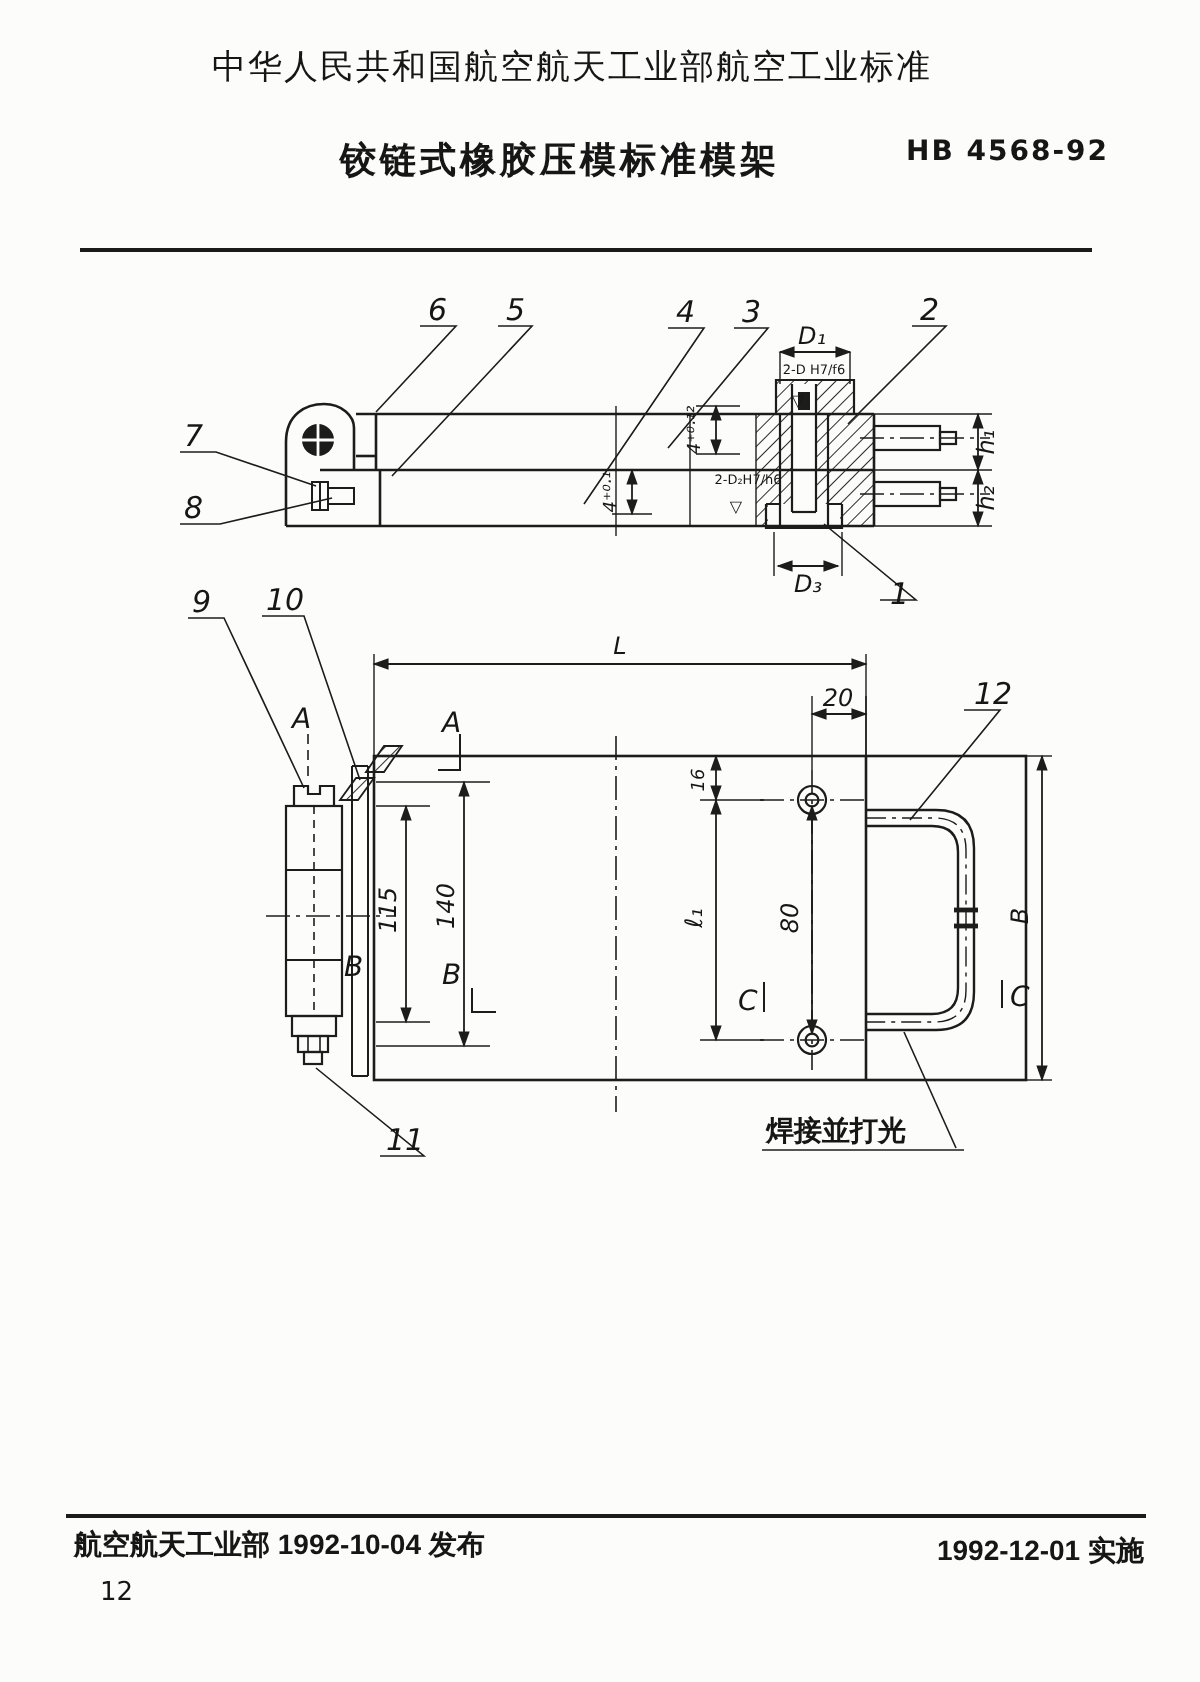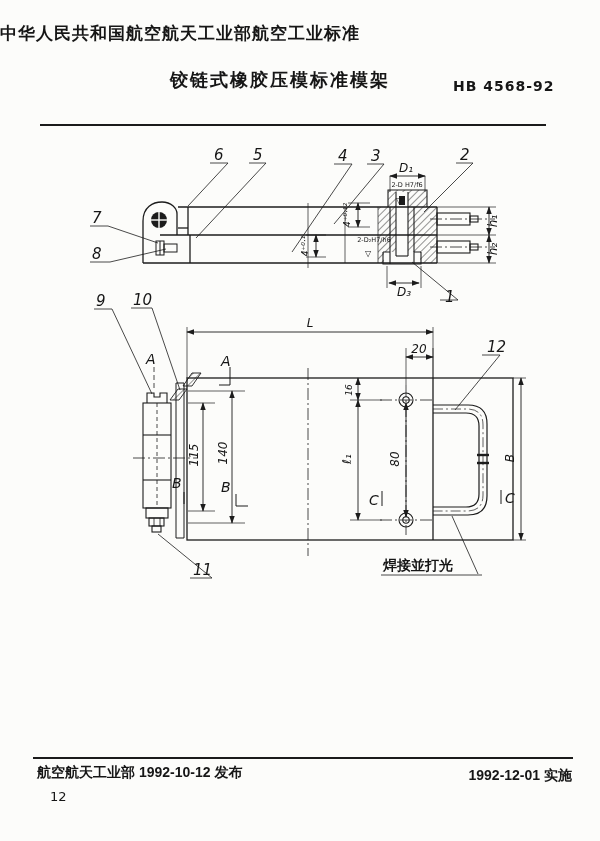--- a/index.html
+++ b/index.html
@@ -3,29 +3,29 @@
 <meta charset="utf-8">
 <style>
   html,body{margin:0;padding:0;}
   body{
     width:600px;height:841px;position:relative;overflow:hidden;
     background:#fcfcfa;color:#161616;
     font-family:"Liberation Sans", sans-serif;
   }
   .abs{position:absolute;}
   .hdr{
-    left:0;top:22px;width:572px;text-align:left;
-    font-size:17px;font-weight:bold;letter-spacing:1px;
+    left:0;top:22px;width:572px;text-align:center;
+    font-size:17px;font-weight:normal;letter-spacing:1px;
   }
   .title{
     left:0;top:68px;width:560px;text-align:center;
     font-size:18px;font-weight:bold;letter-spacing:2px;
   }
   .stdno{
-    left:453px;top:78px;font-size:14px;font-weight:bold;letter-spacing:1px;
+    left:453px;top:68px;font-size:14px;font-weight:bold;letter-spacing:1px;
     font-family:"DejaVu Sans", sans-serif;
   }
   .rule-top{left:40px;top:124px;width:506px;height:2px;background:#1b1b1b;}
   .rule-bot{left:33px;top:757px;width:540px;height:2px;background:#1b1b1b;}
   .foot-l{left:37px;top:764px;font-size:14px;font-weight:bold;}
   .foot-r{right:28px;top:767px;font-size:14px;font-weight:bold;margin-left:33px;}
   .pageno{left:50px;top:789px;font-size:13px;font-family:"DejaVu Sans", sans-serif;}
   svg text{font-family:"DejaVu Sans", sans-serif;fill:#161616;}
   .co{font-size:15px;font-style:italic;}
   .dim{font-size:12px;font-style:italic;}
@@ -274,15 +274,15 @@
     <text class="sec" x="505" y="503">C</text>
     <text class="cjk" x="383" y="570">焊接並打光</text>
   </g>
 
   <g stroke="#555" stroke-width="0.8">
     <path d="M47,618 L41,632"></path>
   </g>
 </svg>
 
 <div class="abs rule-bot"></div>
-<div class="abs foot-l">航空航天工业部 1992-10-12 发布</div>
+<div class="abs foot-l">航空航天工业部 1992-10-04 发布</div>
 <div class="abs foot-r">1992-12-01 实施</div>
 <div class="abs pageno">12</div>
 
 </body></html>

